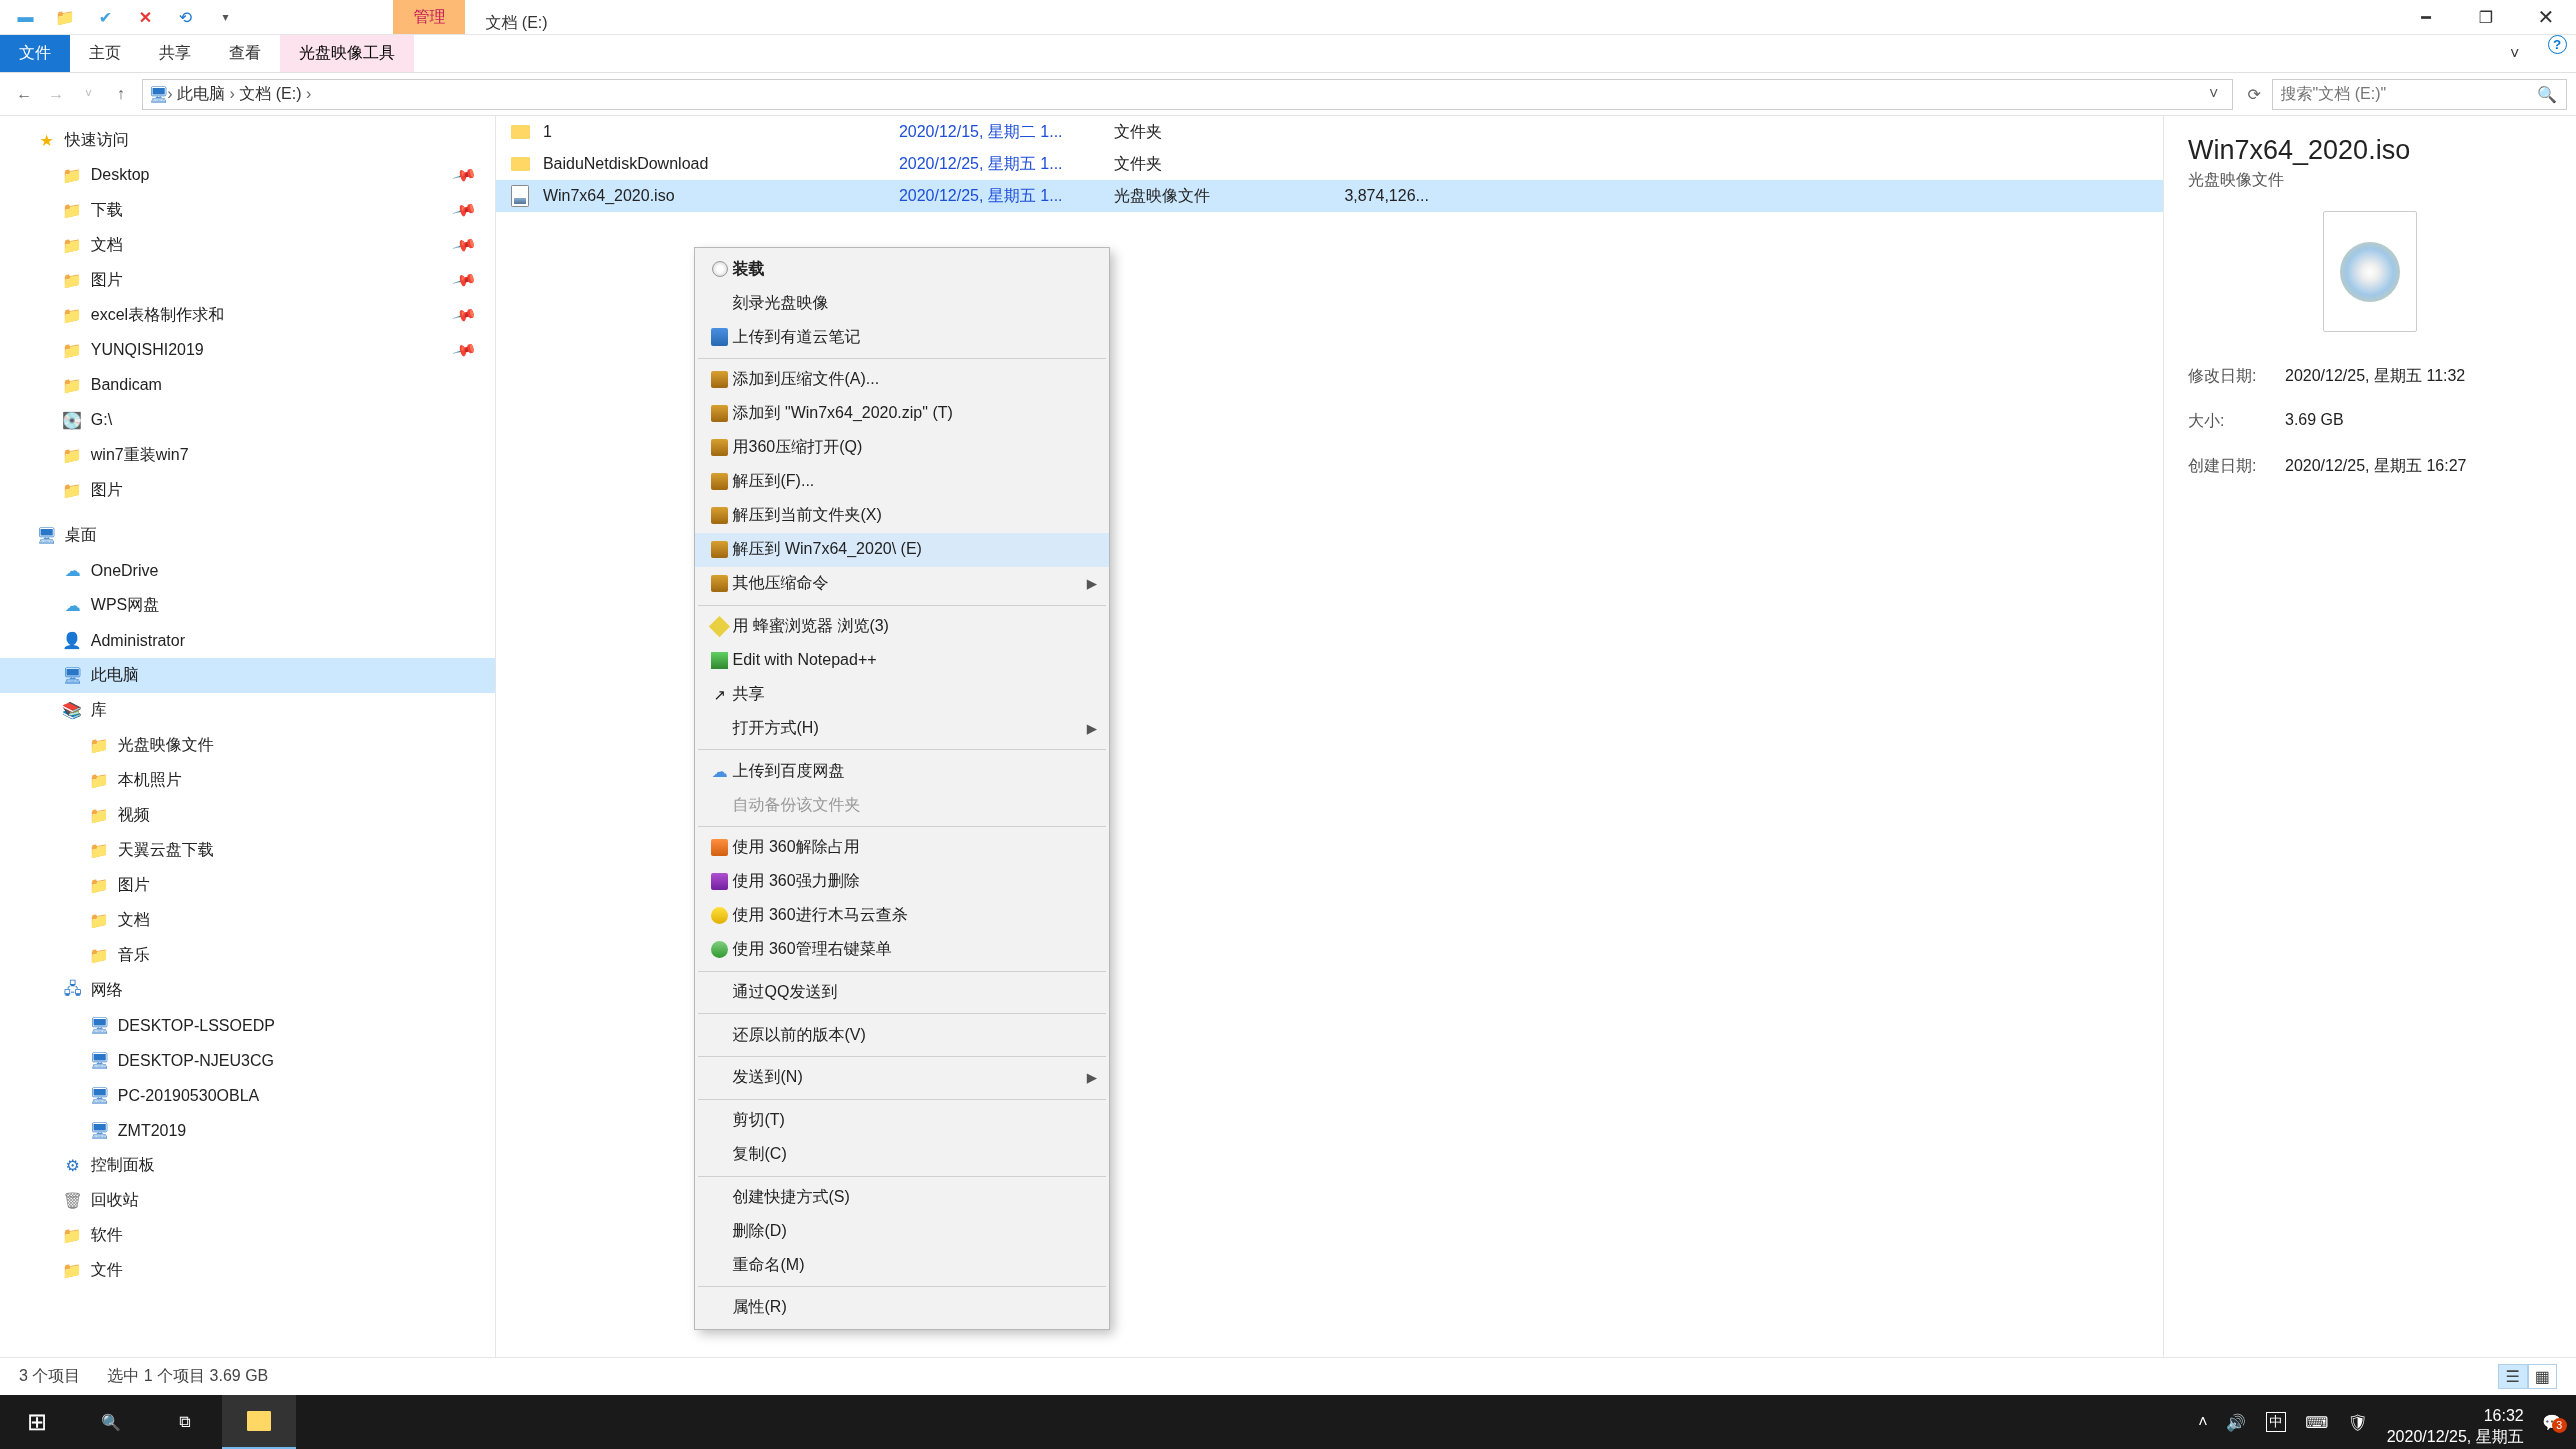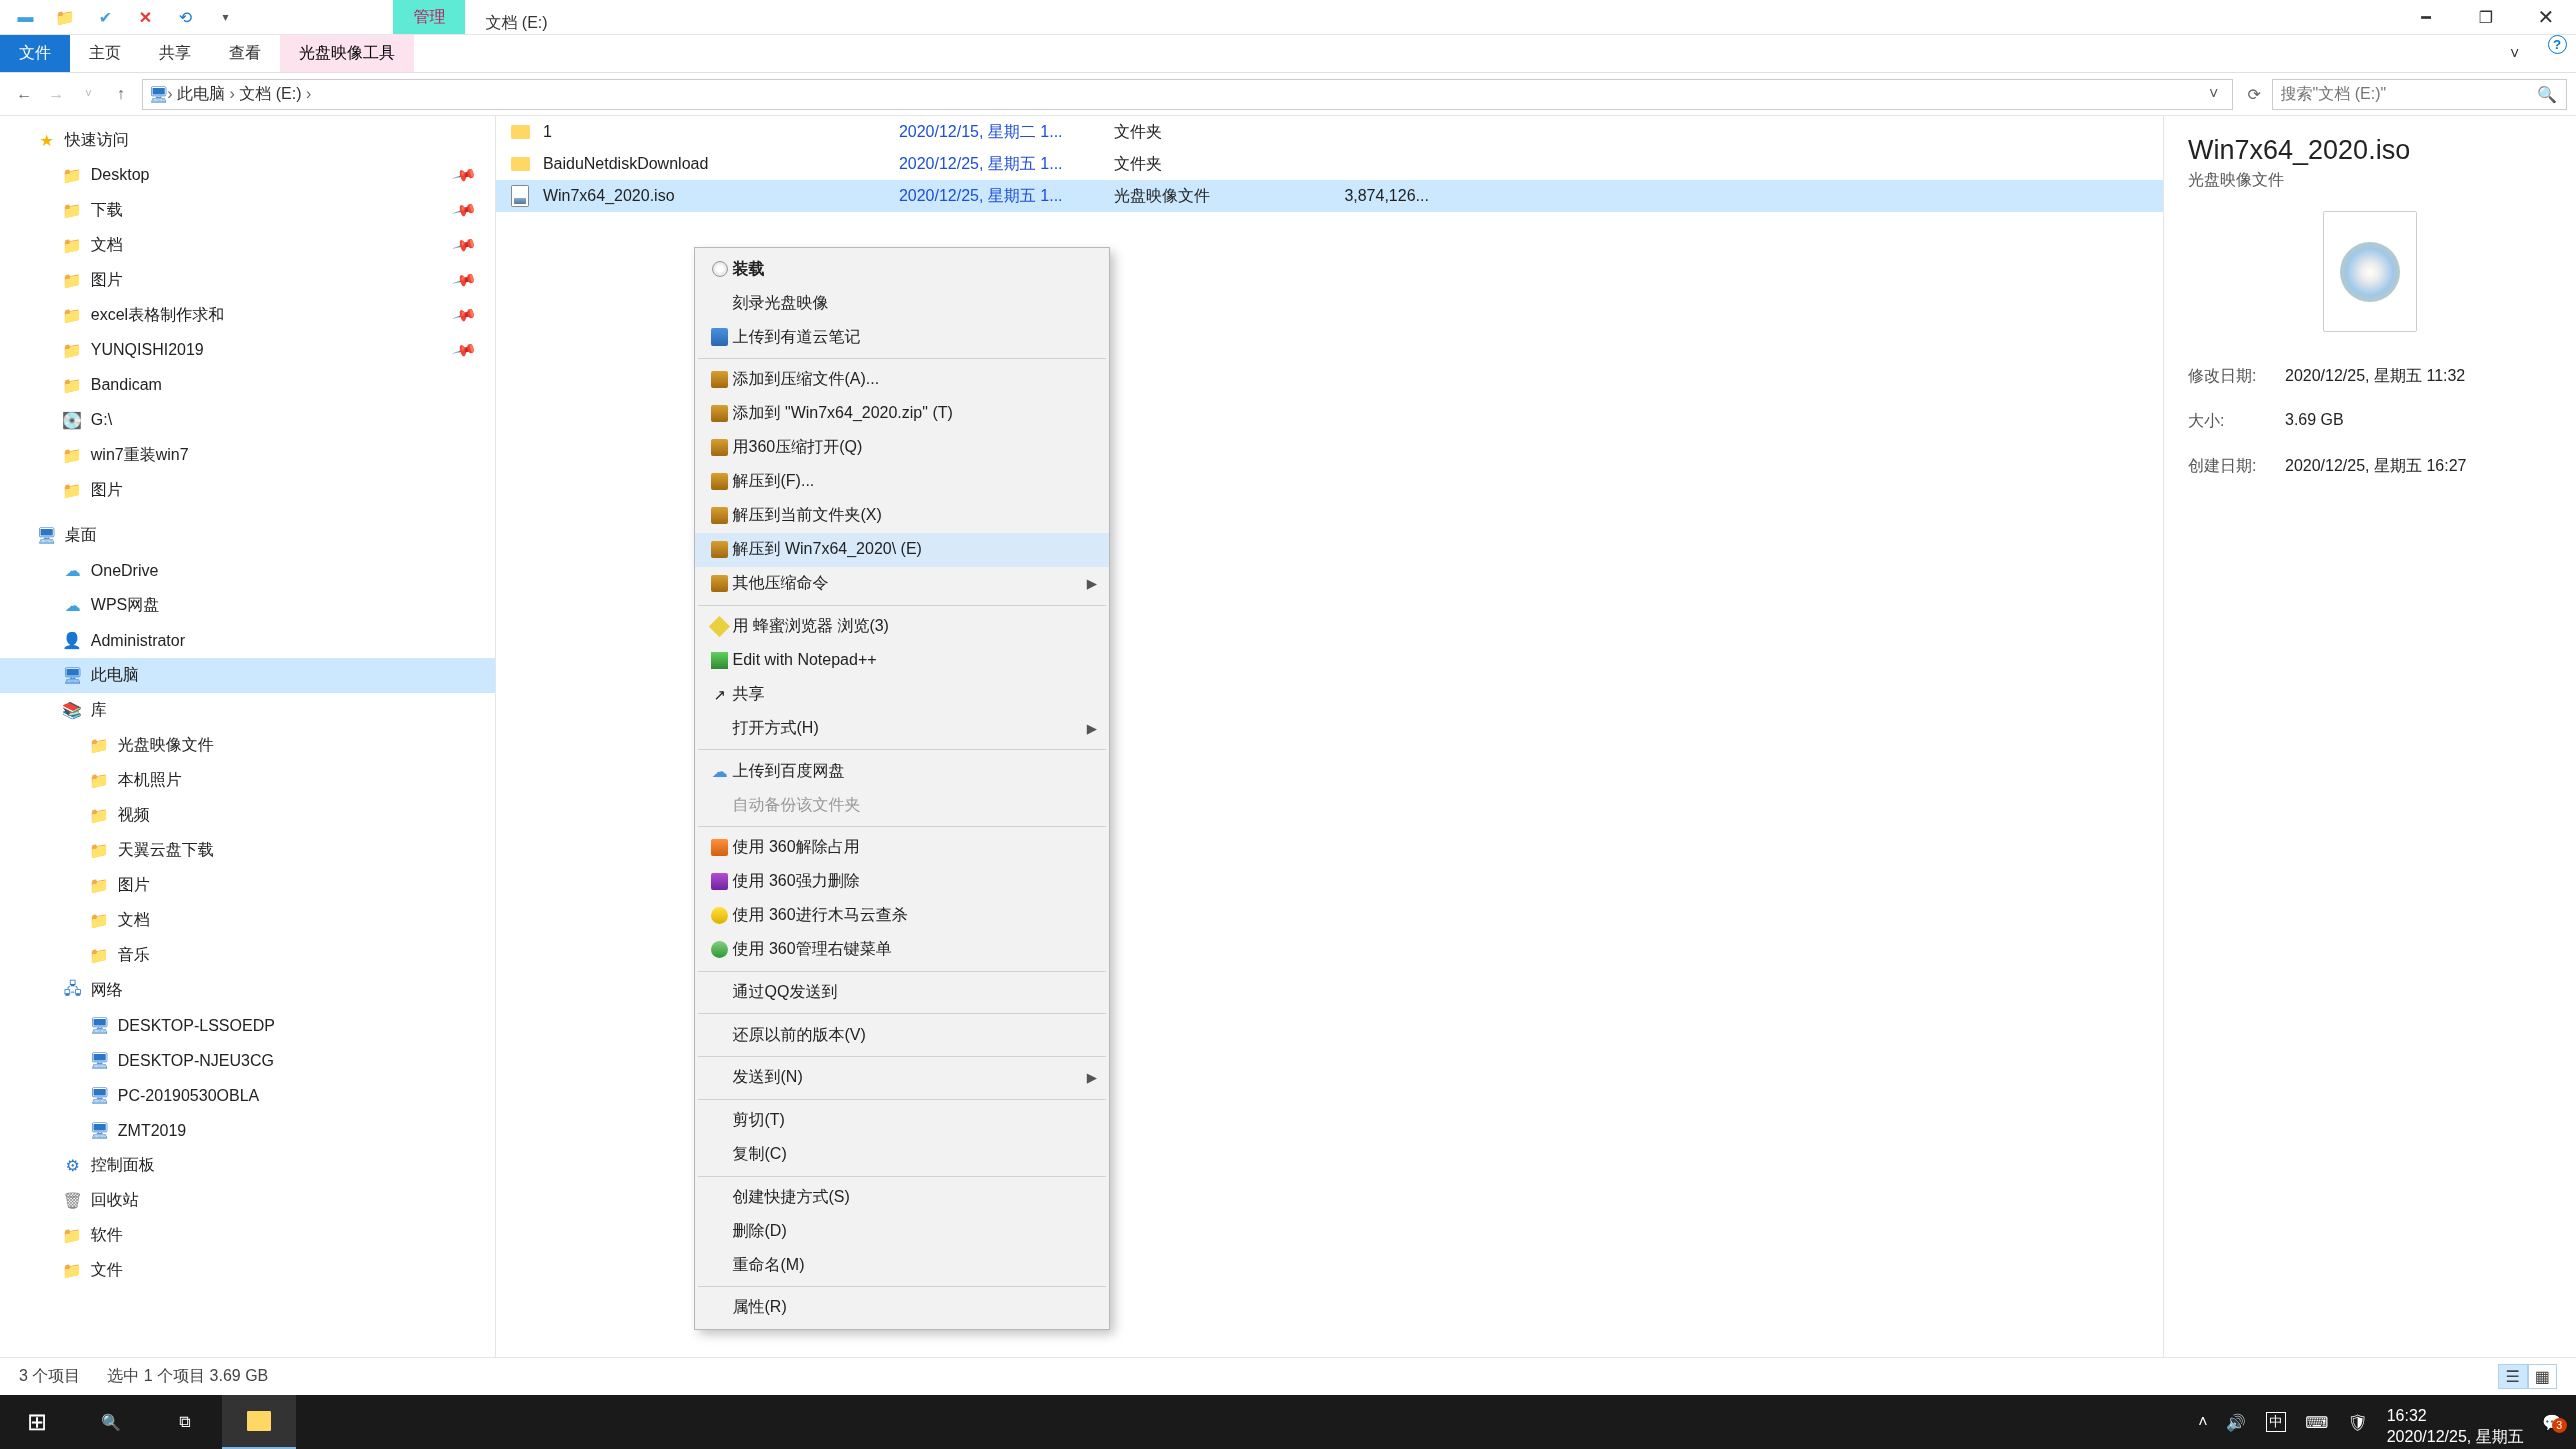--- a/index.html
+++ b/index.html
@@ -3,21 +3,21 @@
 <meta charset="utf-8">
 <style>
 * { margin: 0; padding: 0; box-sizing: border-box; font-family: "Microsoft YaHei", "Segoe UI", sans-serif; font-size: 16px; }
 body { width: 2576px; height: 1449px; background: #fff; overflow: hidden; position: relative; }
 
 
 .titlebar { height: 35px; background: #fff; display: flex; align-items: stretch; border-bottom: 0.7px solid #e5e5e5; position: relative;}
 .qat { display: flex; align-items: center; padding-left: 5.4px; gap: 0;}
 .qat-btn { width: 40px; display:flex; align-items:center; justify-content:center; height:100%;}
 .tab-group { display: flex; align-items:flex-end; margin-left:148px; height:100%;}
-.ctx-tab { background:#5eead4; color:#c2185b; padding: 2.7px 20px; font-size:16px; height:100%; display:flex; align-items:center;}
+.ctx-tab { background:#fdba74; color:#c2185b; padding: 2.7px 20px; font-size:16px; height:100%; display:flex; align-items:center;}
 .title-txt { padding: 0 20px; display:flex; align-items:center; color:#333;}
 .winctrls { margin-left:auto; display:flex; align-items:center;}
 .winctrl { width: 60px; height:100%; display:flex; align-items:center; justify-content:center; color:#333;}
 .help { color:#0078d7; font-weight:bold; border:1.3px solid #0078d7; border-radius:50%; width:19px; height:19px; display:flex; align-items:center; justify-content:center; font-size:13.4px; margin:0 9.4px;}
 
 
 .ribbon { height: 38px; background:#fff; display:flex; align-items:stretch; border-bottom:0.7px solid #e0e0e0;}
 .ribbon-tab { padding: 0 19px; display:flex; align-items:center; color:#333;}
 .ribbon-tab.file { background:#1976d2; color:#fff;}
 .ribbon-tab.ctx { background:#fce3ed; color:#000000;}
@@ -100,21 +100,21 @@
 .view-tog{ margin-left:auto; display:flex;}
 .vt{ width:29.5px; height:25.5px; border:0.7px solid #b0cfe8; display:flex; align-items:center; justify-content:center;}
 .vt.act{ background:#cce8ff;}
 
 
 .taskbar{ position:absolute; bottom:0; left:0; right:0; height:54px; background:#1a1a1a; display:flex; align-items:center; color:#fff;}
 .tb-btn{ width:74px; height:100%; display:flex; align-items:center; justify-content:center;}
 .tb-btn.act{ background:#333; border-bottom:2.7px solid #76b9ed;}
 .tb-spacer{ flex:1;}
 .tray{ display:flex; align-items:center; gap:19px; padding-right:13.4px; font-size:14.8px;}
-.tray-clock{ text-align:left; line-height:1.3; font-size:14.8px;margin-top:10px;}
+.tray-clock{ text-align:right; line-height:1.3; font-size:14.8px;margin-top:10px;}
 .tb-fold{ width:24px; height:20px; background:#ffd764; border-radius:1.3px;}
 .tb-win{ color:#fff; font-size:24px;}
 .tb-notif{ position:relative;}
 .tb-badge{ position:absolute; bottom:-1.3px; right:-4px; background:#d83b01; color:#fff; border-radius:50%; width:14.8px; height:14.8px; font-size:10.7px; display:flex; align-items:center; justify-content:center;}
 .ime-box{ border:0.7px solid #fff; padding:0 2.7px; font-size:13.4px;}
 </style>
 </head>
 <body>
 
 <div class="titlebar">

